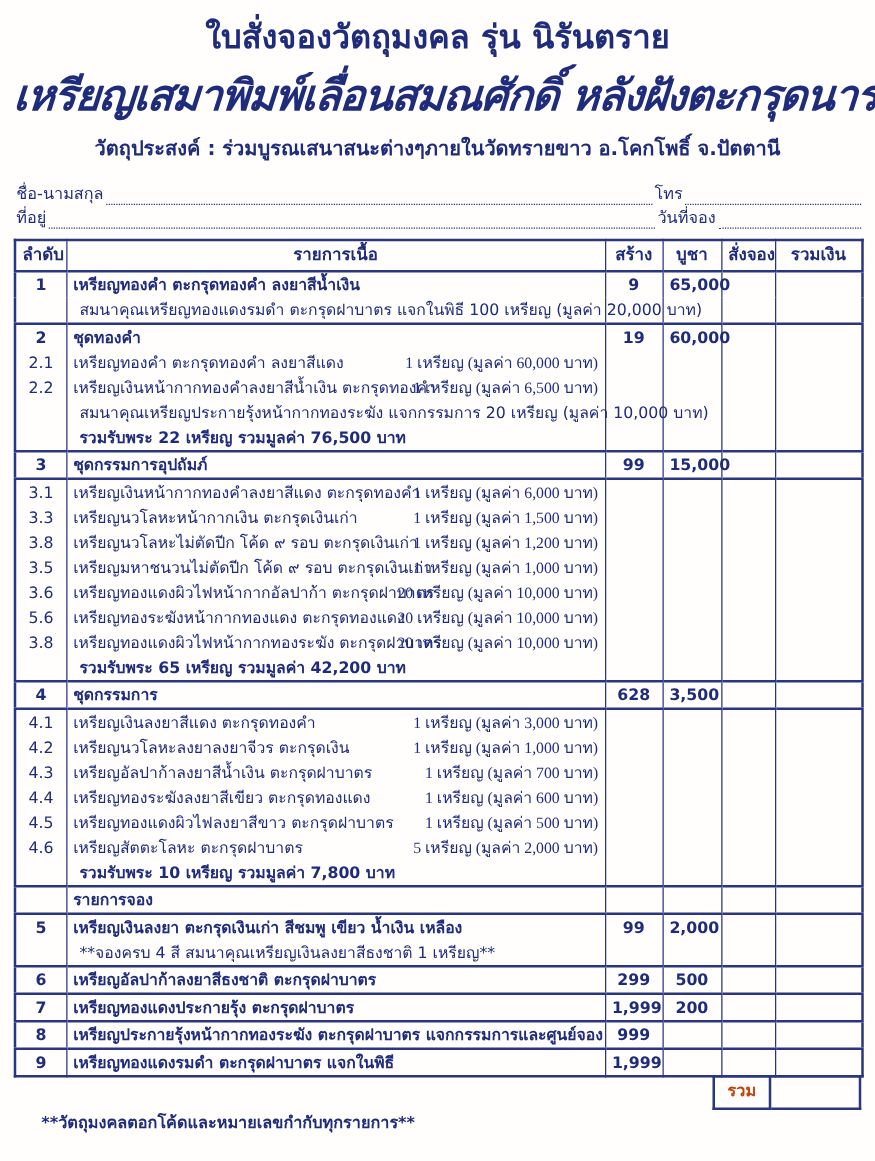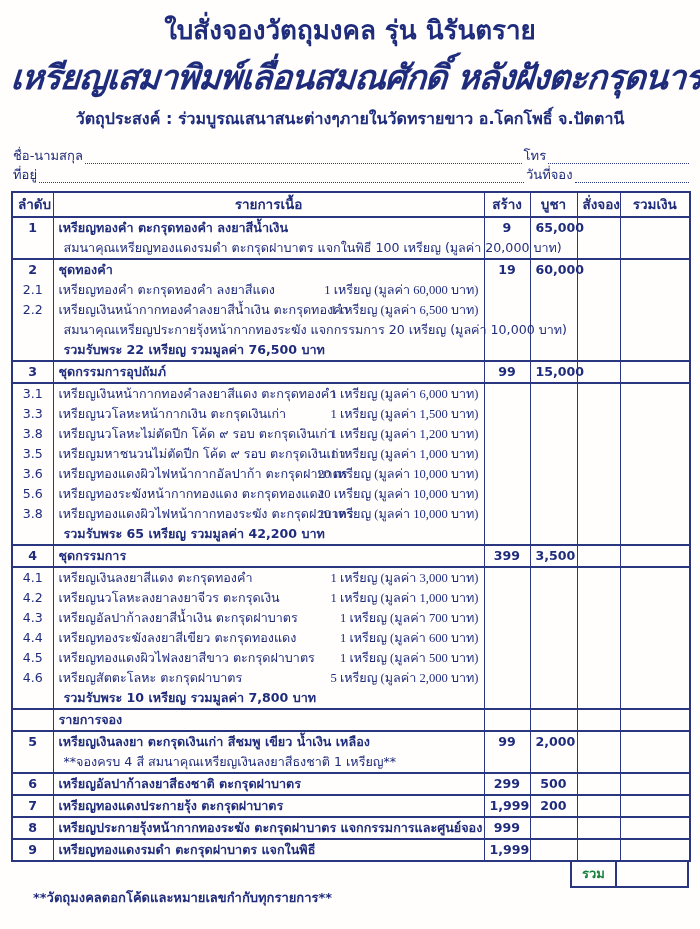--- a/index.html
+++ b/index.html
@@ -55,21 +55,21 @@
   .bottom{position:relative;height:34px;margin-top:0;}
   .note{
     position:absolute;left:22px;top:25px;font-size:13px;font-weight:bold;
   }
   table.sumbox{
     border-collapse:collapse;table-layout:fixed;
     position:absolute;right:0;top:-2px;
   }
   table.sumbox td{
     border:2px solid #2a367f;height:24px;font-size:13px;line-height:24px;
-    color:#15803d;font-weight:bold;text-align:center;padding:0 4px;
+    color:#c2410c;font-weight:bold;text-align:center;padding:0 4px;
   }
   table.sumbox td.sum-lbl{width:35px;}
   table.sumbox td.sum-fill{width:62px;}
 </style>
 </head>
 <body>
 
 <div class="sheet">
 
   <div class="hdr">
@@ -288,21 +288,21 @@
       <td class="c-num"></td>
       <td class="c-num"></td>
       <td class="c-num"></td>
     </tr>
         <tr class="section sep">
       <td class="c-no">4</td>
       <td class="c-desc">
         <span class="desc-qty"></span>
         <span class="desc-text">ชุดกรรมการ</span>
       </td>
-      <td class="c-num">399</td>
+      <td class="c-num">628</td>
       <td class="c-num">3,500</td>
       <td class="c-num"></td>
       <td class="c-num"></td>
     </tr>
         <tr class="item sep">
       <td class="c-no">4.1</td>
       <td class="c-desc">
         <span class="desc-qty">1 เหรียญ (มูลค่า 3,000 บาท)</span>
         <span class="desc-text">เหรียญเงินลงยาสีแดง ตะกรุดทองคำ</span>
       </td>

